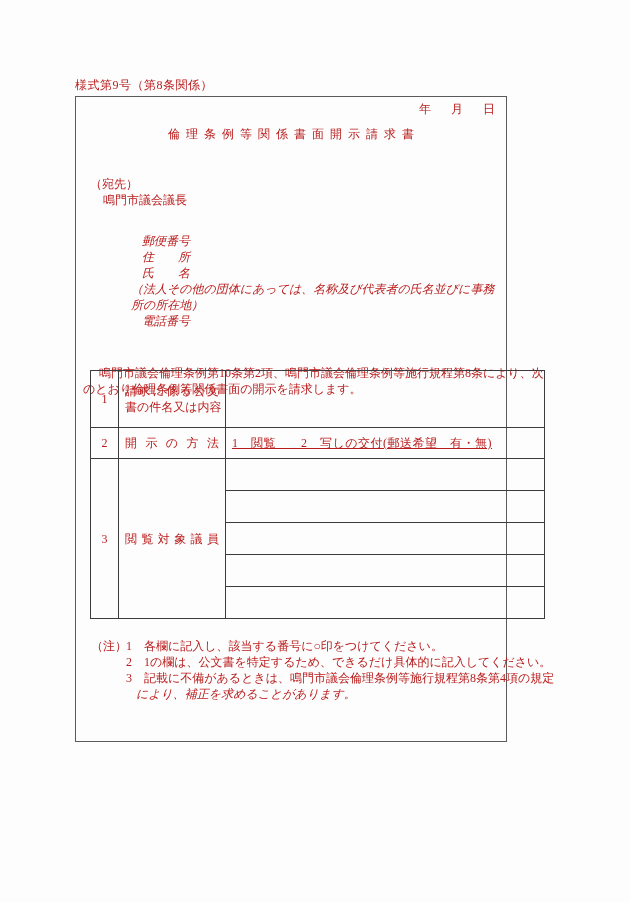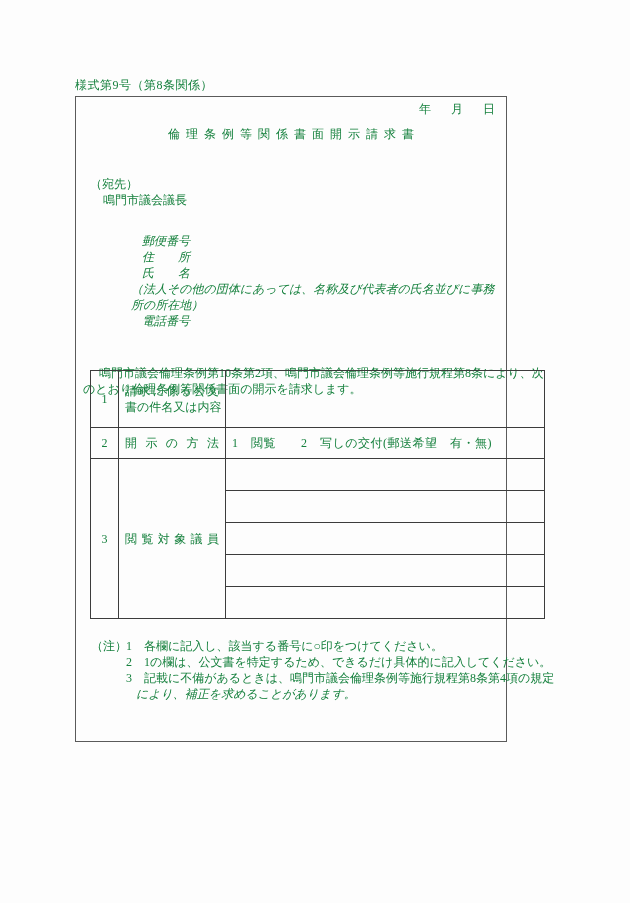--- a/index.html
+++ b/index.html
@@ -1,21 +1,21 @@
 <!DOCTYPE html>
 <html lang="ja"><head>
 <meta charset="utf-8">
 <style>
   * { margin:0; padding:0; box-sizing:border-box; }
   html,body { background:#f2f2f2; }
   .page {
     position:relative;
     width:630px; height:903px;
     background:#fdfdfd;
-    color:#15803d;
+    color:#b91c1c;
     font-family:"Liberation Serif","DejaVu Serif",serif;
     font-size:12px;
     line-height:16px;
     margin:0 auto;
     overflow:hidden;
   }
   .form-label {
     position:absolute; left:75px; top:77px;
     letter-spacing:0.5px;
   }
@@ -50,21 +50,21 @@
     table-layout:fixed;
   }
   table.req-table td {
     border:1px solid #3c3c3c;
     vertical-align:middle;
     padding:0 6px;
     overflow:hidden;
   }
   td.c-no { width:28px; text-align:center; padding:0; }
   td.c-label { width:107px; }
-  td.c-content { width:319px; }
+  td.c-content { width:319px;text-decoration:underline; }
   tr.r1 { height:57px; }
   tr.r2 { height:31px; }
   tr.sub { height:32px; }
   td.method-cell { padding-left:28px; letter-spacing:0.5px; }
   .notes {
     position:absolute; top:541px; left:0; right:0;
     padding-left:15px;
   }
   .note-row { display:flex; }
   .note-tag { width:35px; flex:0 0 35px; }

